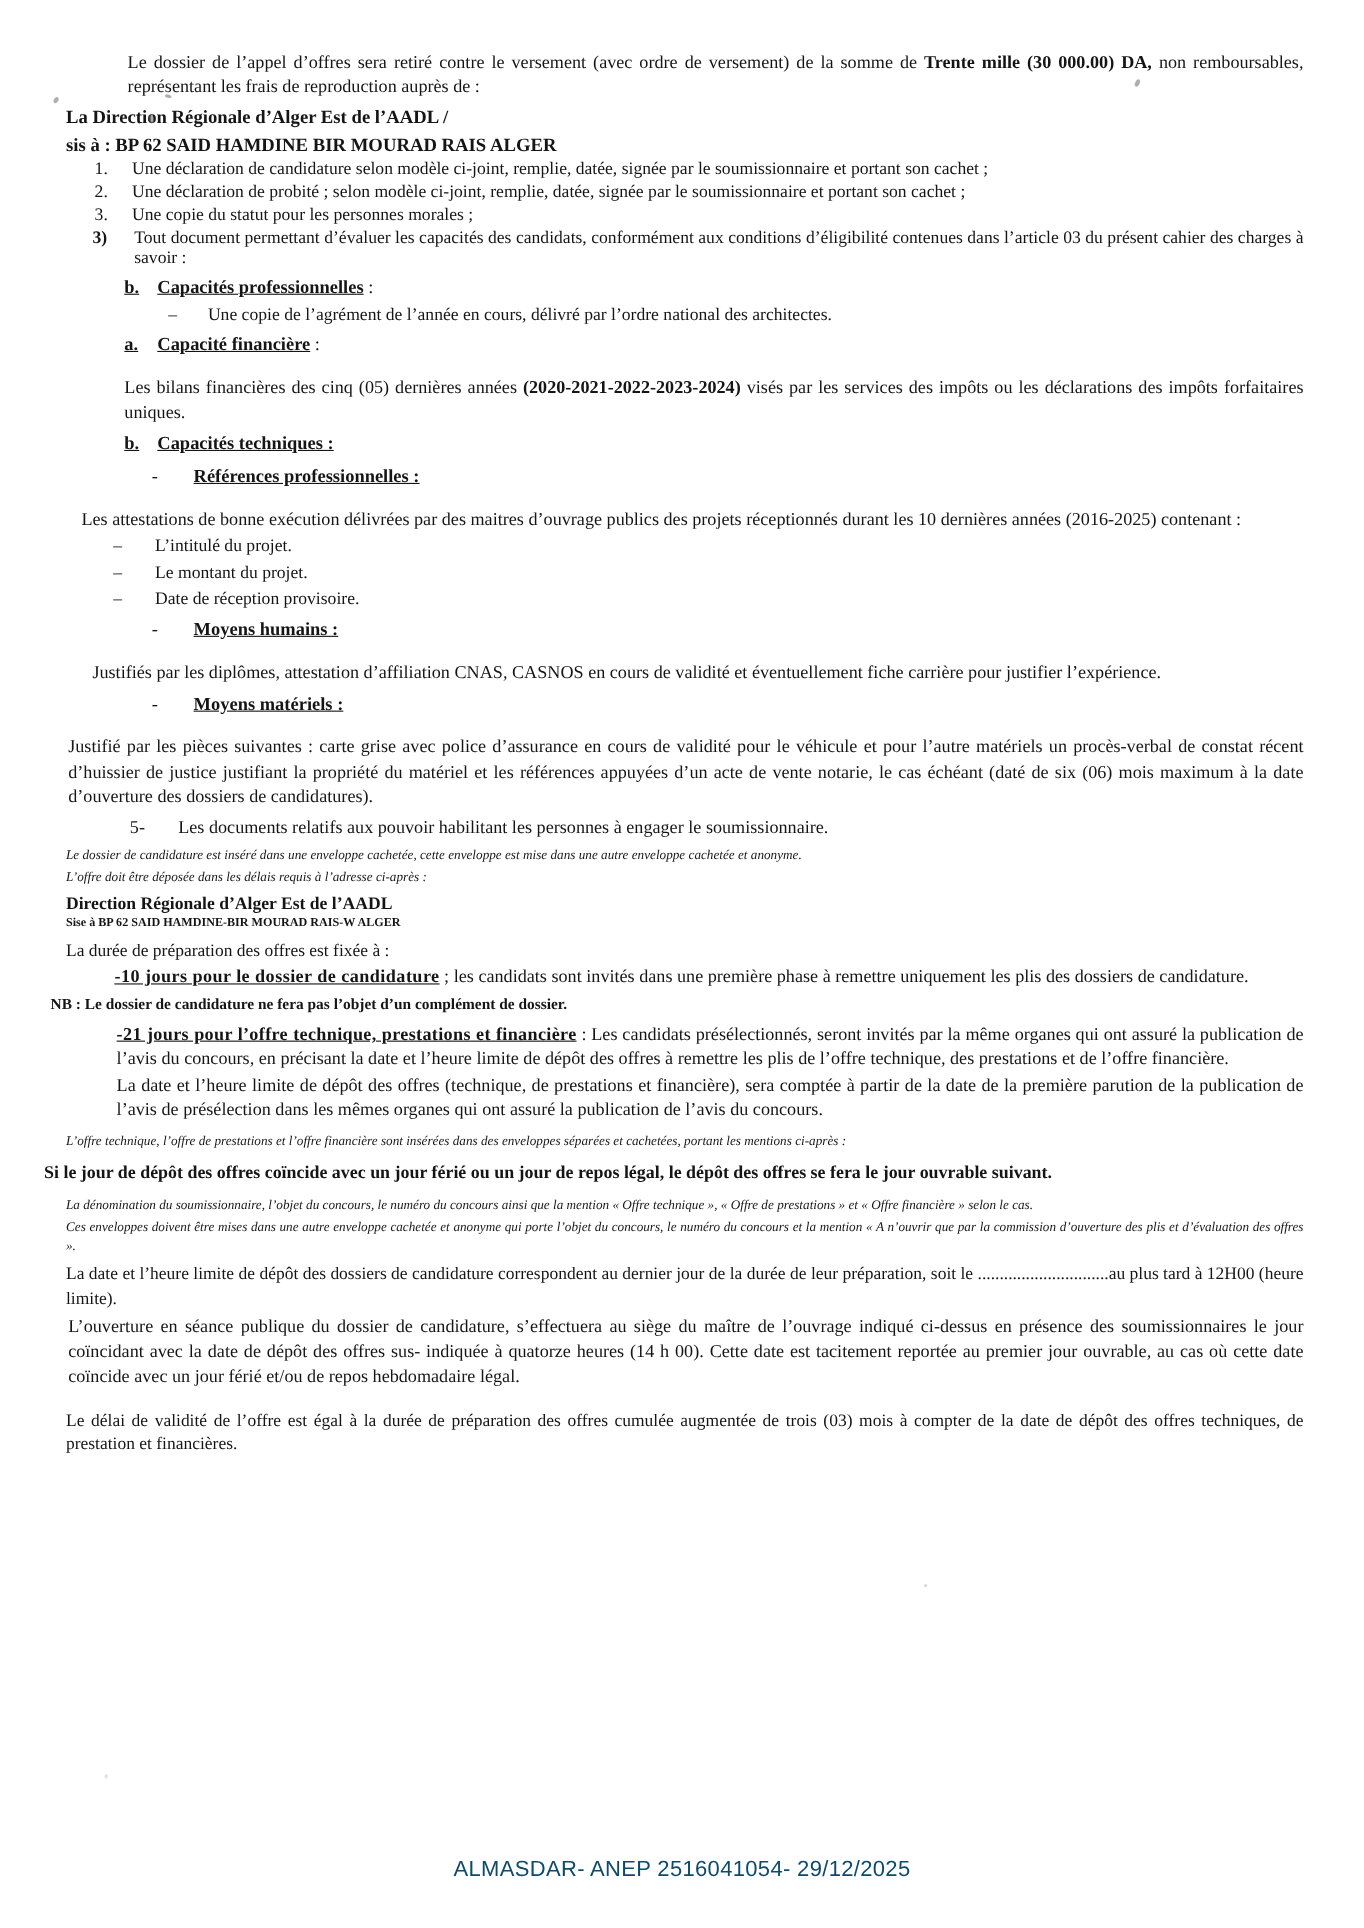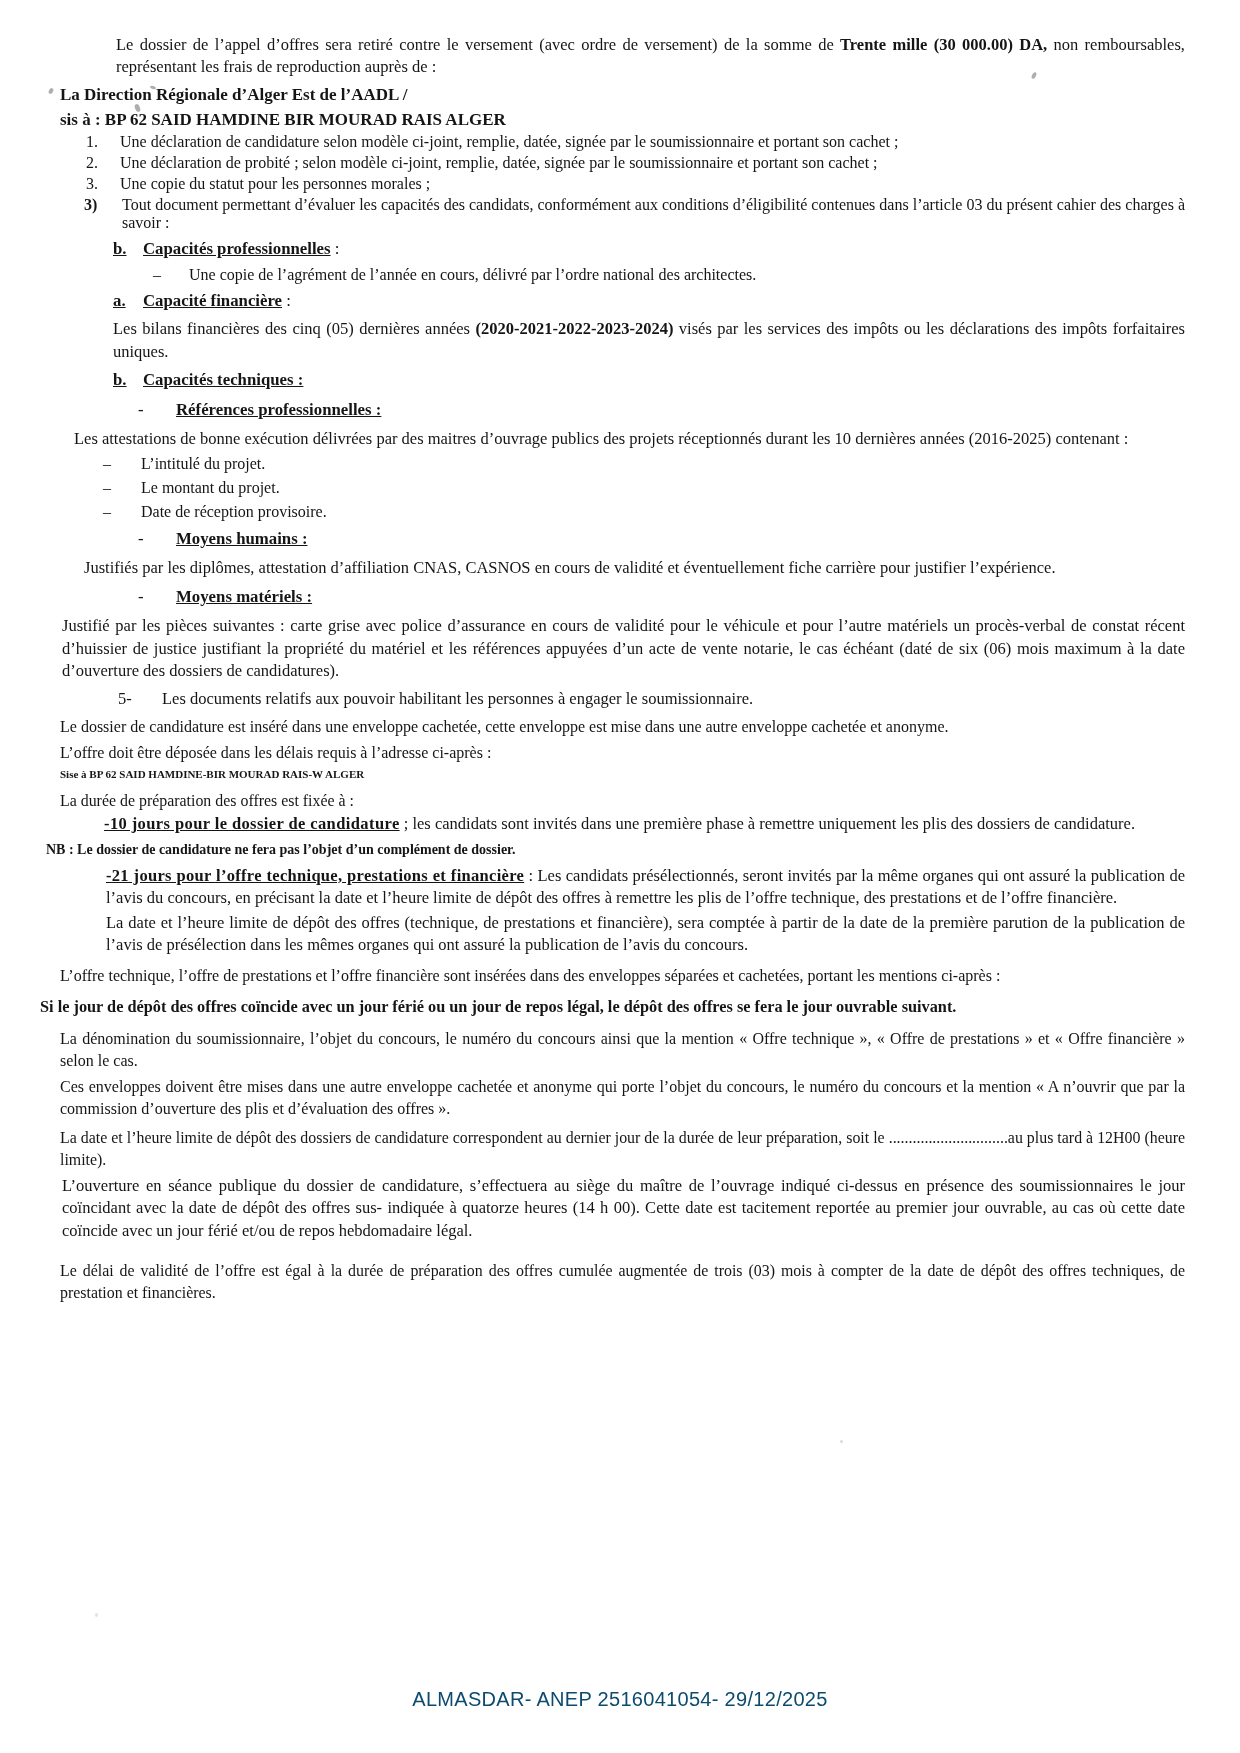--- a/index.html
+++ b/index.html
@@ -4,25 +4,25 @@
 <style>
   html,body{margin:0;padding:0;background:#ffffff;}
   body{
     width:1240px;height:1753px;position:relative;
     font-family:"Liberation Serif","DejaVu Serif",serif;
     color:#151515;
     -webkit-font-smoothing:antialiased;
   }
   .page{position:relative;width:1240px;height:1753px;overflow:hidden;background:#fff;}
   .content{padding:30px 55px 0 60px;}
-  .p{font-size:16.5px;line-height:1.36;margin:4px 0 5px 0;}
+  .p{font-size:16.5px;line-height:1.36;margin:16px 0 5px 0;}
   .j{text-align:justify;}
   .b{font-weight:bold;}
   .center{}
-  .small{font-size:16px;}
+  .small{font-size:12px;font-style:italic;}
   .mid{font-size:15.9px;}
 
   .para-retrait{margin-left:56px;}
   .addr1{font-size:17px;line-height:1.28;margin:1px 0 3px 0;}
   .invitation{margin-left:8px;}
 
   .numrow{display:flex;margin:0 0 3px 0;}
   .numrow .num{flex:0 0 34px;margin-left:26px;}
   .numrow .txt{flex:1;}
 
@@ -147,20 +147,21 @@
     <p class="p j justifie2">Justifié par les pièces suivantes : carte grise avec police d’assurance en cours de validité pour le véhicule et pour l’autre matériels un procès-verbal de constat récent d’huissier de justice justifiant la propriété du matériel et les références appuyées d’un acte de vente notarie, le cas échéant (daté de six (06) mois maximum à la date d’ouverture des dossiers de candidatures).</p>
 
     <div class="item5row p">
       <span class="num">5-</span>
       <span>Les documents relatifs aux pouvoir habilitant les personnes à engager le soumissionnaire.</span>
     </div>
 
     <p class="p small note">Le dossier de candidature est inséré dans une enveloppe cachetée, cette enveloppe est mise dans une autre enveloppe cachetée et anonyme.</p>
     <p class="p small note">L’offre doit être déposée dans les délais requis à l’adresse ci-après :</p>
 
+    <p class="p b center addr2-1">Direction Régionale d’Alger Est de  l’AADL</p>
     <p class="p b center addr2-2">Sise à BP 62 SAID HAMDINE-BIR MOURAD RAIS-W ALGER</p>
 
     <p class="p mid duree">La durée de préparation des offres est fixée à :</p>
 
     <p class="p j dix"><span class="lead">-10 jours pour le dossier de candidature</span><span> ; les candidats sont invités dans une première phase à remettre uniquement les plis des dossiers de candidature.</span></p>
 
     <p class="p b nb">NB : Le dossier de candidature ne fera pas l’objet d’un complément de dossier.</p>
 
     <p class="p j v21"><span class="lead">-21 jours pour l’offre technique, prestations et financière</span><span> : Les candidats présélectionnés, seront invités par la même organes qui ont assuré la publication de l’avis du concours, en précisant la date et l’heure limite de dépôt des offres à remettre les plis de l’offre technique, des prestations et de l’offre financière.</span></p>
 

